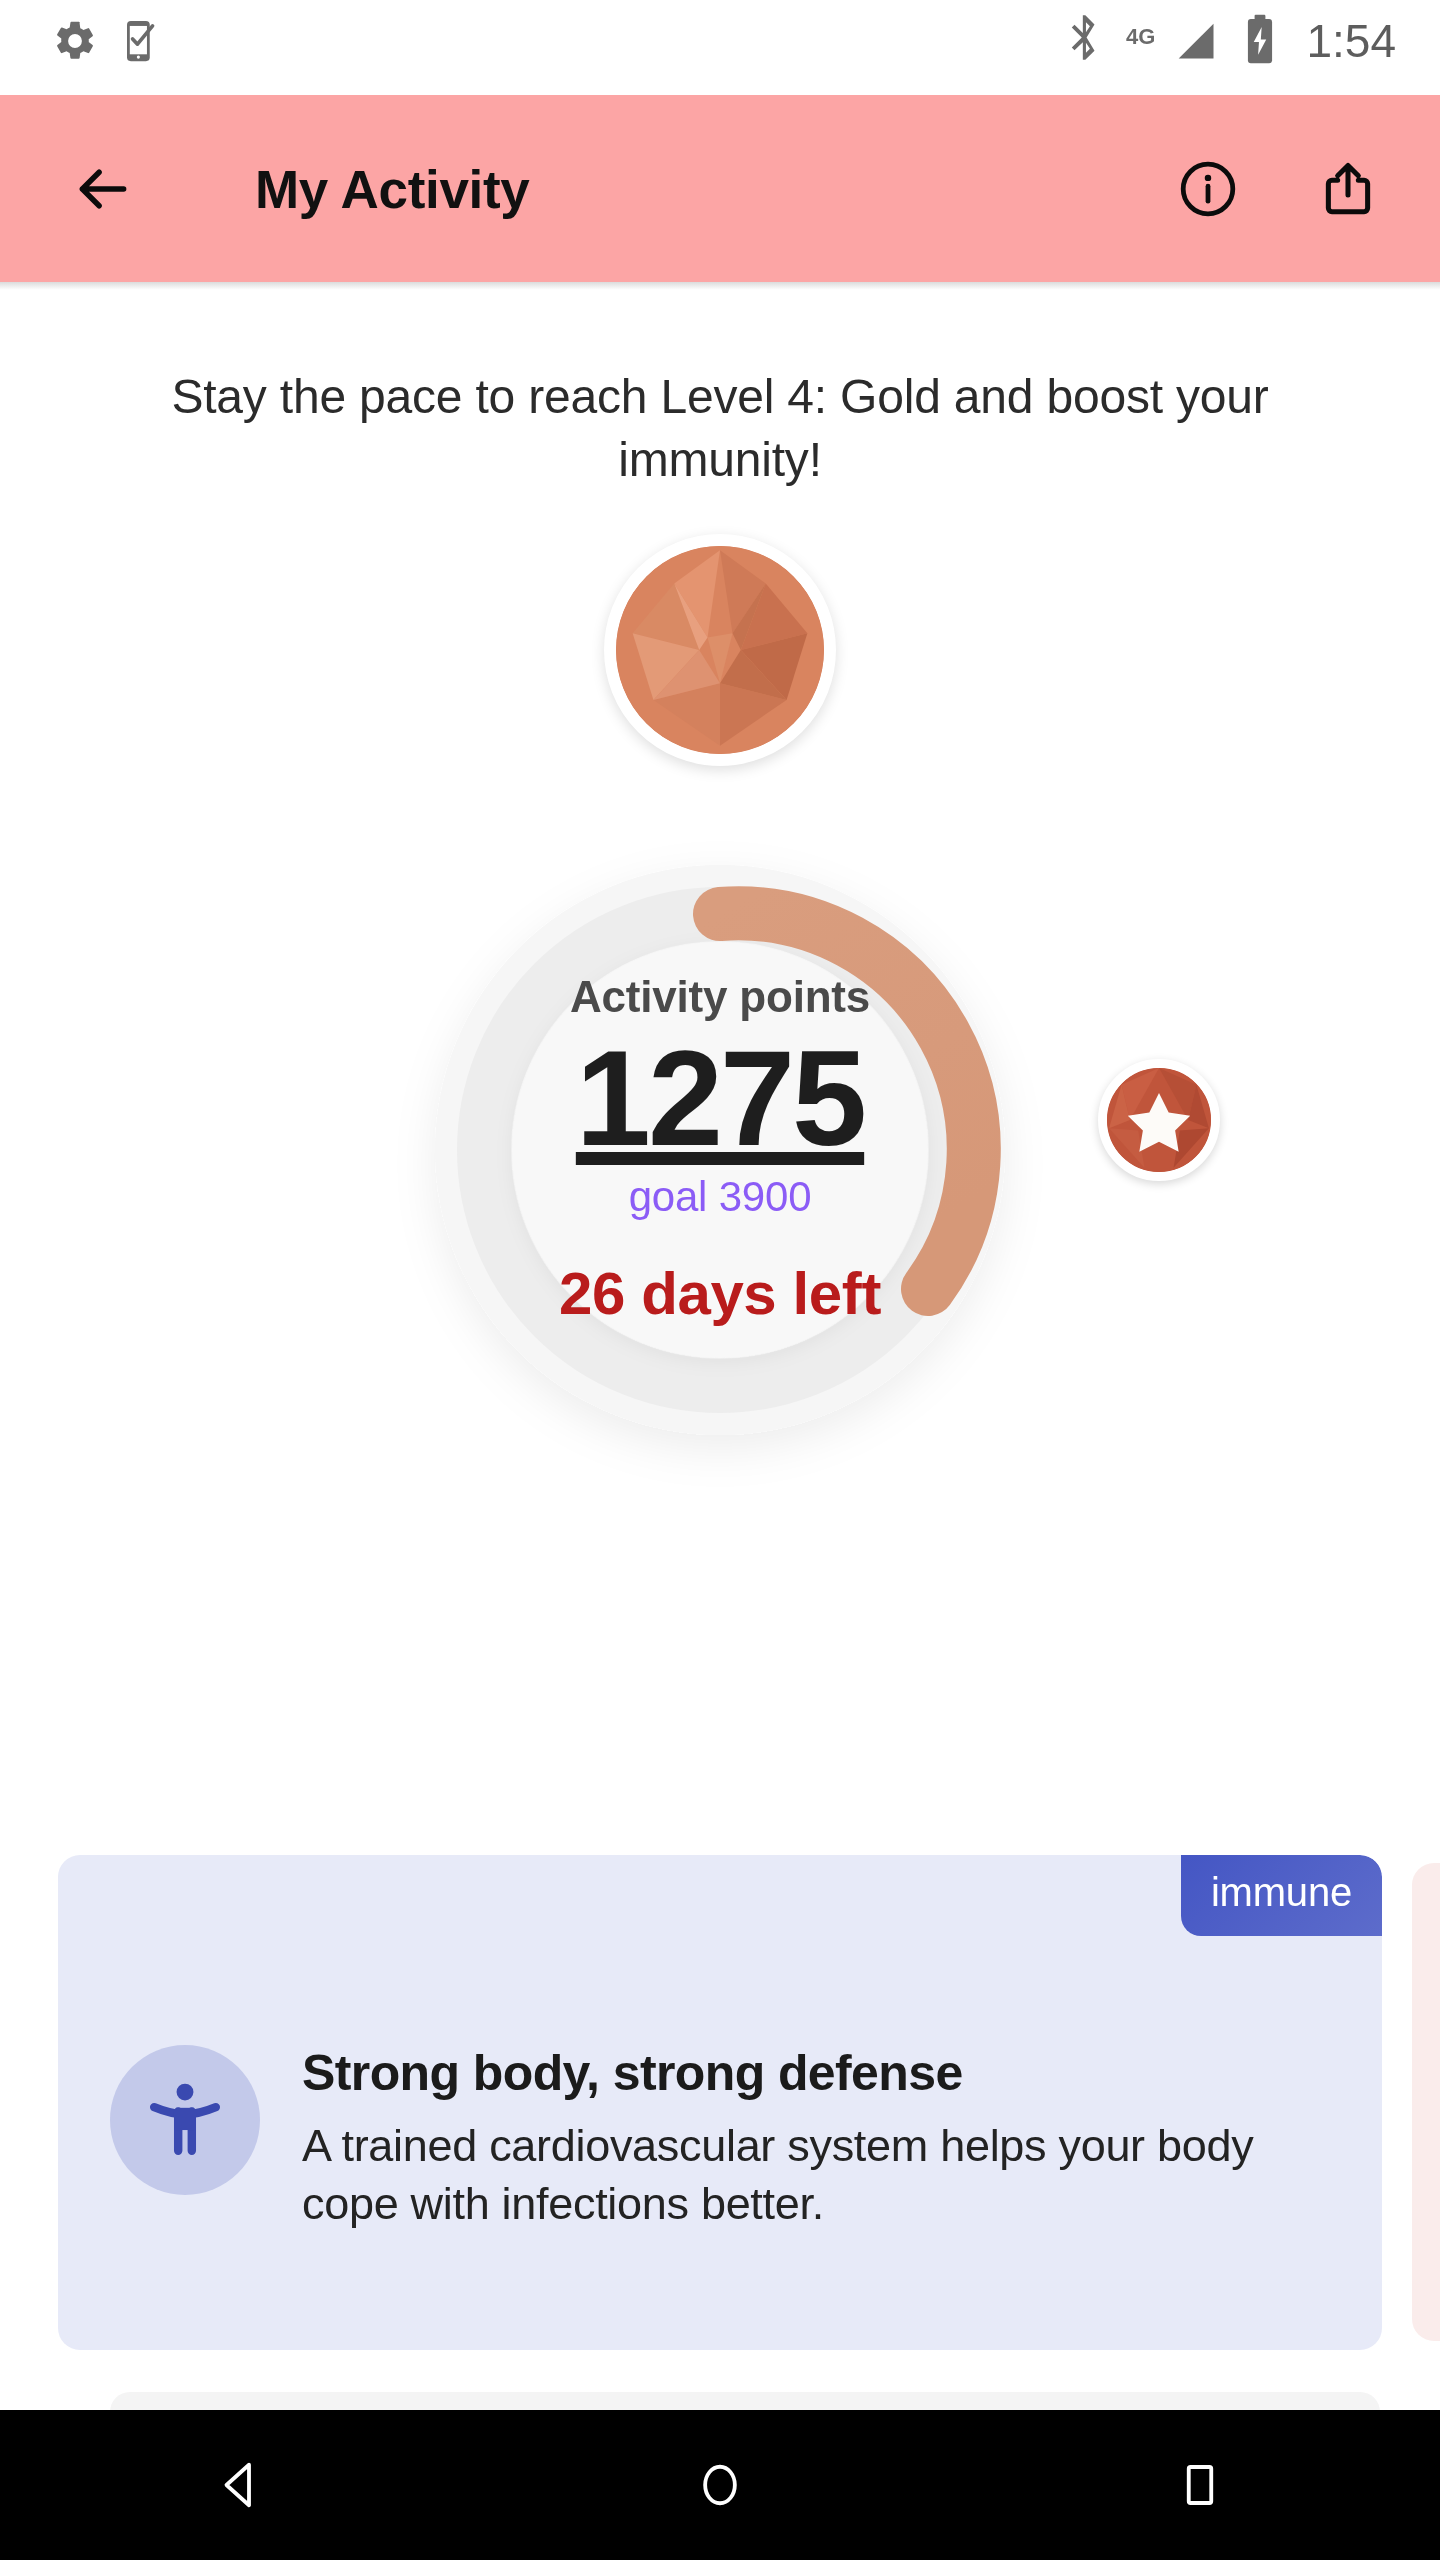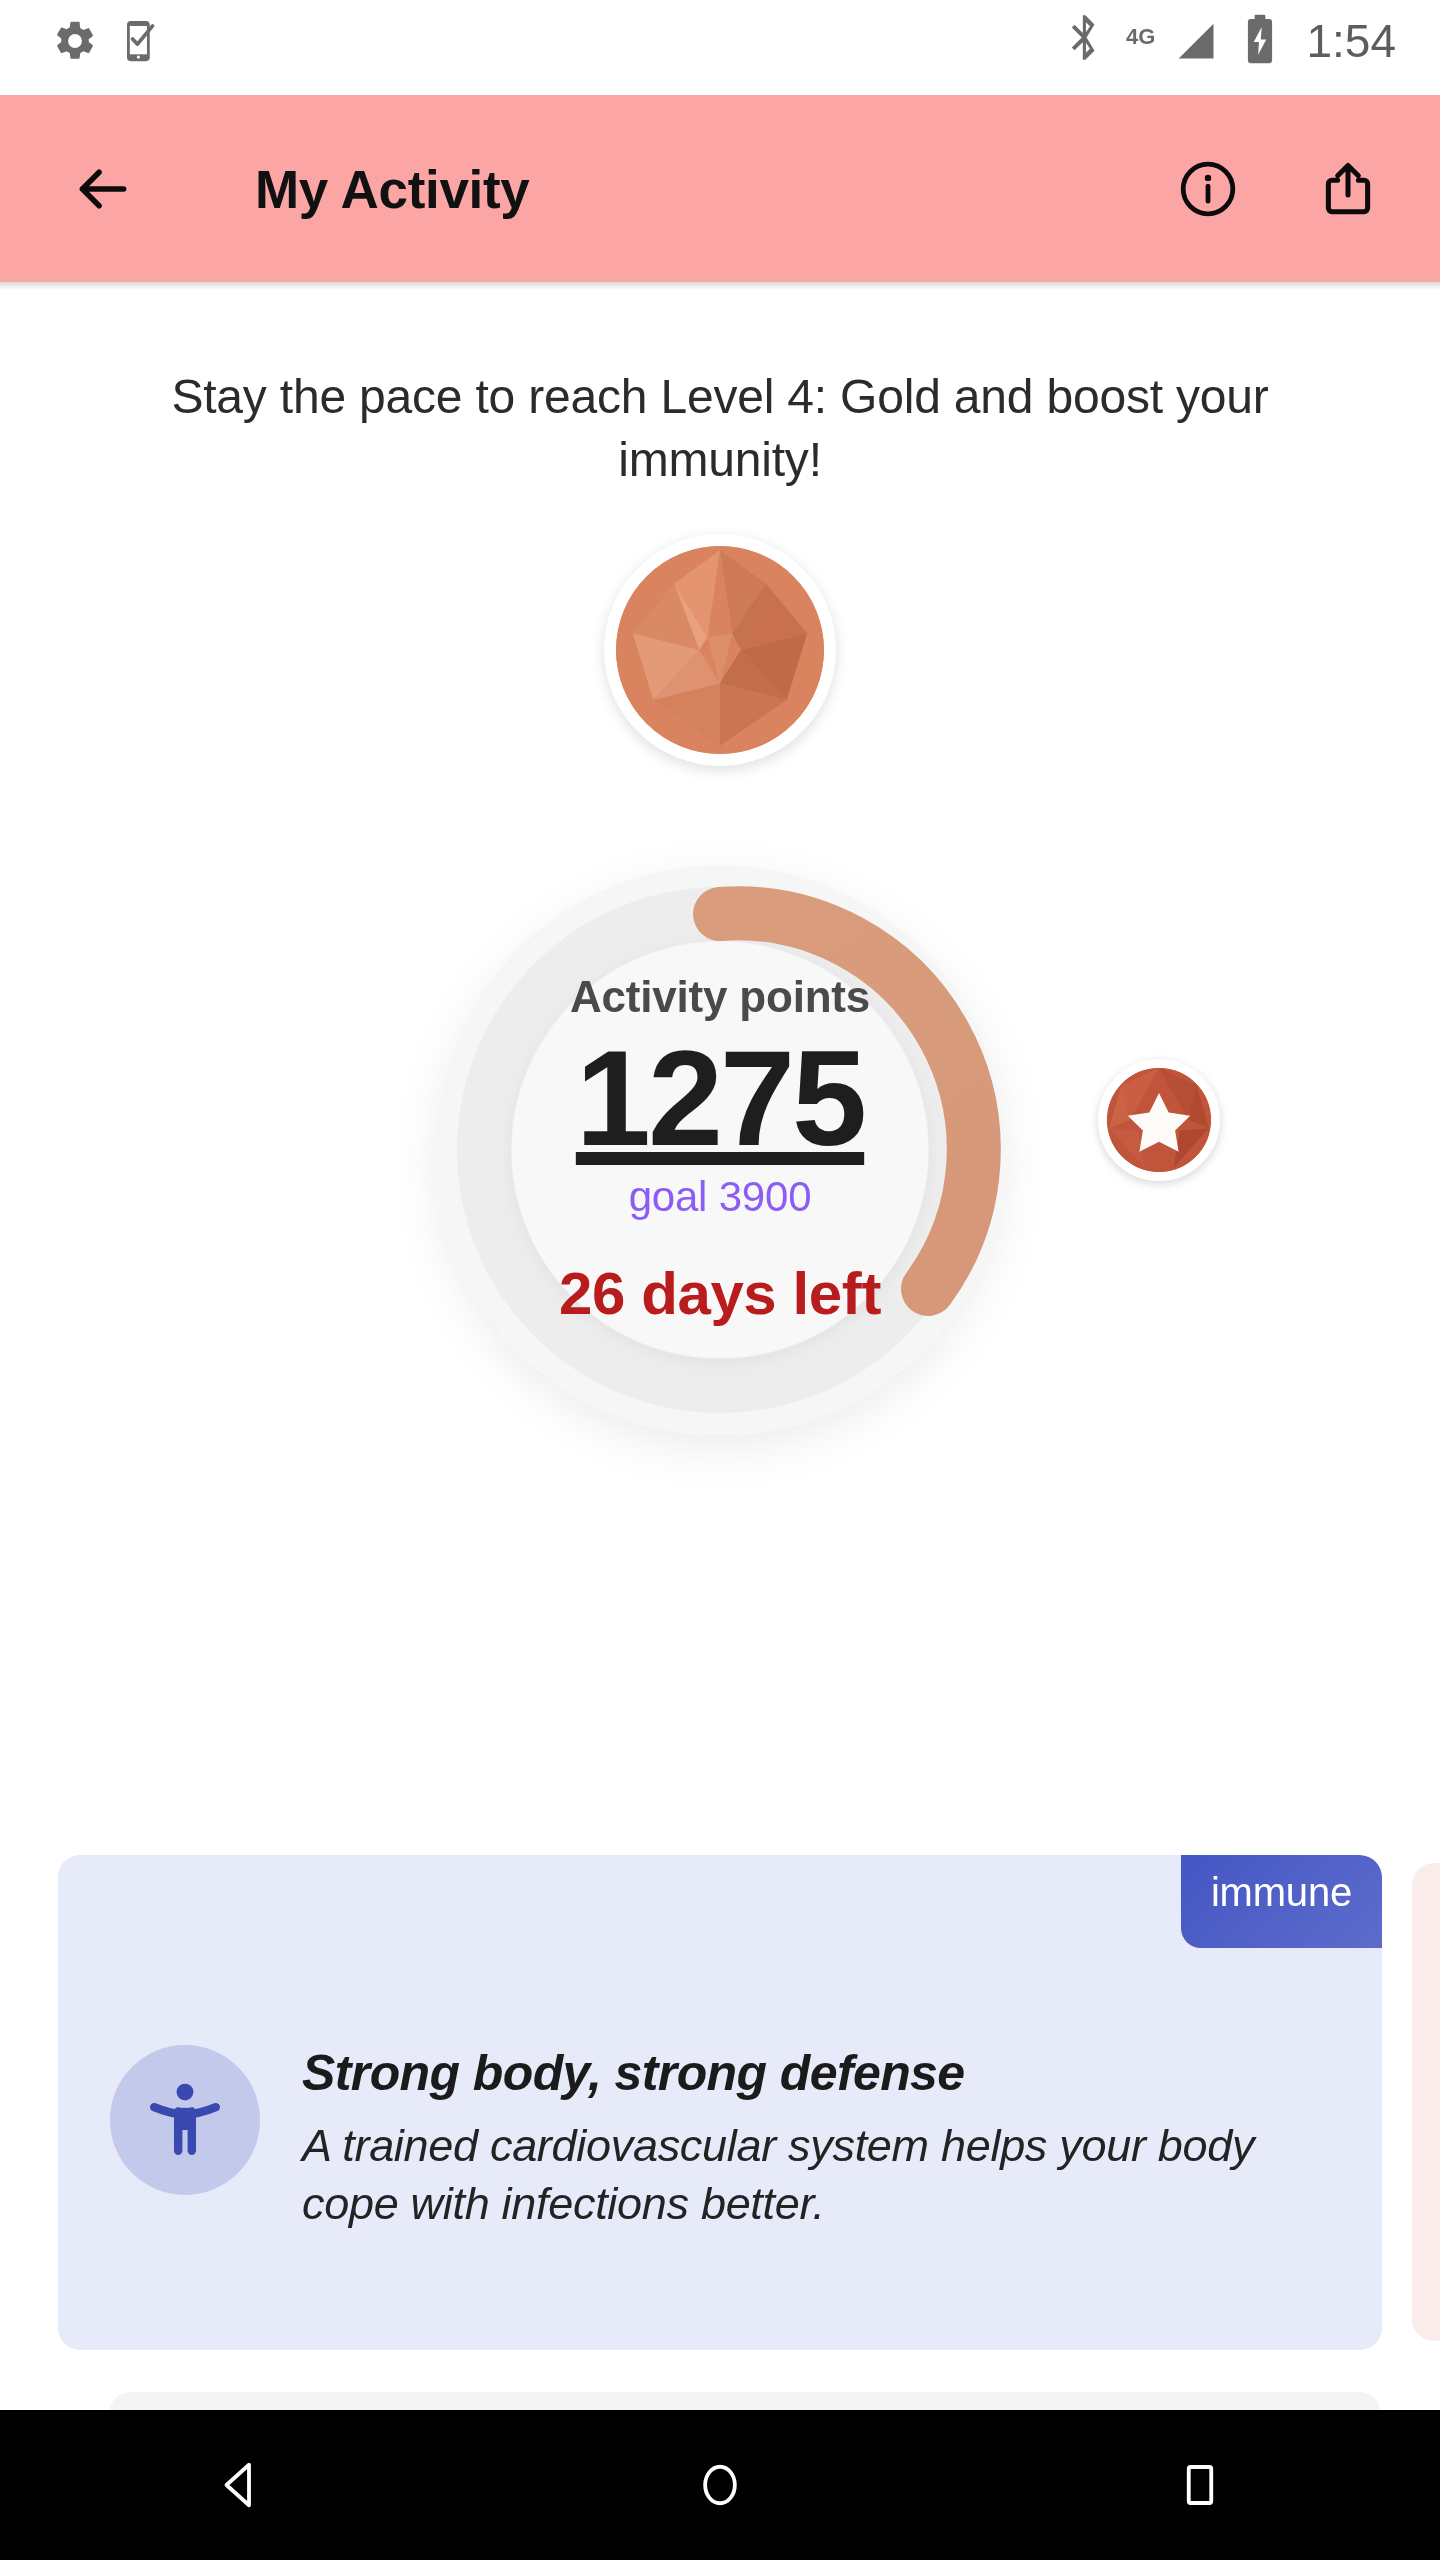--- a/index.html
+++ b/index.html
@@ -122,36 +122,36 @@
   }
   .card-immune{
     left:58px;width:1324px;background:#e7eaf8;
   }
   .card-next{
     left:1412px;width:300px;background:#faeceb;height:478px;top:8px;
     border-radius:22px;
   }
   .card-badge{
     position:absolute;right:0;top:0;
-    padding:16px 30px 34px 30px;
+    padding:16px 30px 22px 30px;
     background:linear-gradient(135deg,#4456c4 0%,#5d6ccb 100%);
     color:#ffffff;font-size:40px;font-weight:400;letter-spacing:-0.2px;
     border-bottom-left-radius:20px;border-top-right-radius:22px;
     line-height:1.08;
   }
   .card-body{
     position:absolute;left:0;top:190px;width:100%;
     display:flex;align-items:flex-start;
   }
   .card-ico{
     width:150px;height:150px;border-radius:50%;
     background:#c3c9ea;flex:0 0 auto;margin-left:52px;
     display:flex;align-items:center;justify-content:center;
   }
-  .card-text{margin-left:42px;margin-right:40px;font-style:italic;}
+  .card-text{margin-left:42px;margin-right:40px;}
   .card-title{
     font-size:50px;font-weight:700;color:#1b1b1b;letter-spacing:-0.6px;
     line-height:1.12;margin-bottom:16px;
   }
   .card-desc{
     font-size:45px;font-weight:400;color:#232323;letter-spacing:-0.3px;
     line-height:1.28;max-width:980px;
   }
 
   

